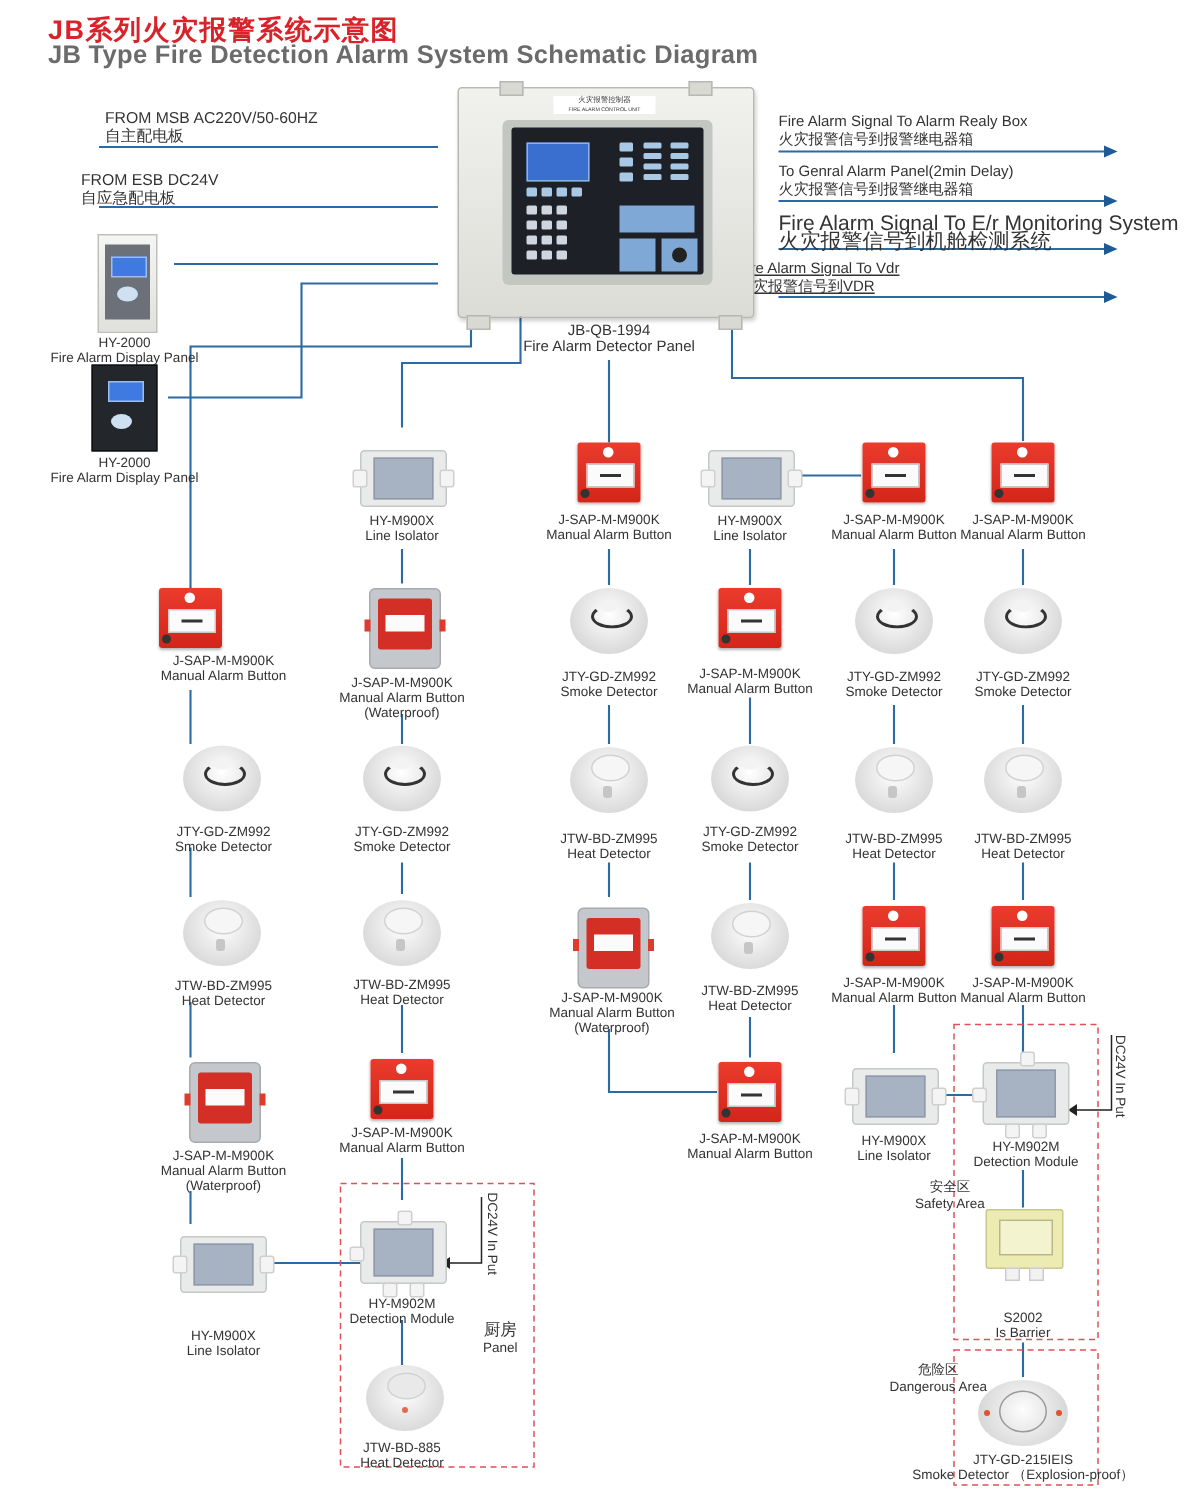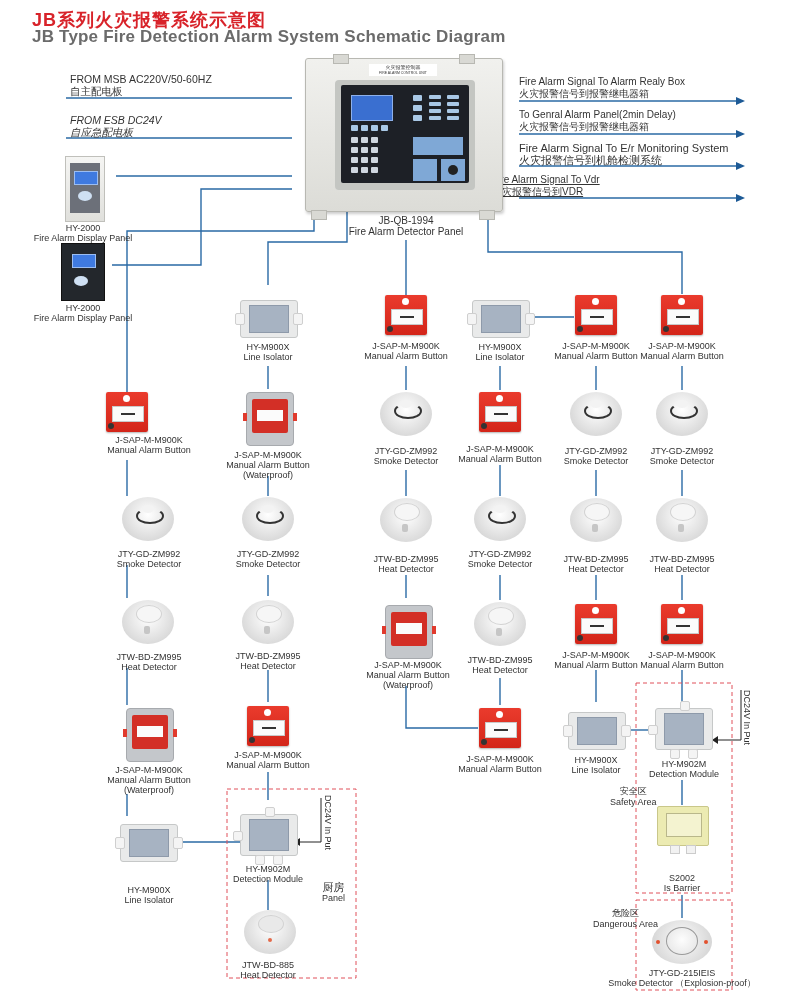--- a/index.html
+++ b/index.html
@@ -140,34 +140,34 @@
   </g>
 </svg>
 
 <div class="abs title-cn">JB系列火灾报警系统示意图</div>
 <div class="abs title-en">JB Type Fire Detection Alarm System Schematic Diagram</div>
 
 <div class="abs feed" style="left:70px;top:73px;">
   <div>FROM MSB AC220V/50-60HZ</div>
   <div>自主配电板</div>
 </div>
-<div class="abs feed" style="left:70px;top:114px;font-style:italic;">
+<div class="abs feed" style="left:54px;top:114px;">
   <div>FROM ESB DC24V</div>
   <div>自应急配电板</div>
 </div>
 
 <div class="abs feed" style="left:519px;top:76px;font-size:10px;">
   <div>Fire Alarm Signal To Alarm Realy Box</div>
   <div>火灾报警信号到报警继电器箱</div>
 </div>
 <div class="abs feed" style="left:519px;top:109px;font-size:10px;">
   <div>To Genral Alarm Panel(2min Delay)</div>
   <div>火灾报警信号到报警继电器箱</div>
 </div>
-<div class="abs feed" style="left:519px;top:142px;font-size:11px;">
+<div class="abs feed" style="left:519px;top:142px;font-size:14px;">
   <div>Fire Alarm Signal To E/r Monitoring System</div>
   <div>火灾报警信号到机舱检测系统</div>
 </div>
 <div class="abs feed" style="left:492px;top:174px;font-size:10px;text-decoration:underline;">
   <div>Fire Alarm Signal To Vdr</div>
   <div>火灾报警信号到VDR</div>
 </div>
 
 <div class="dev" style="left:305px;top:58px;">
   <div class="tab" style="left:28px;top:-4px;"></div>

